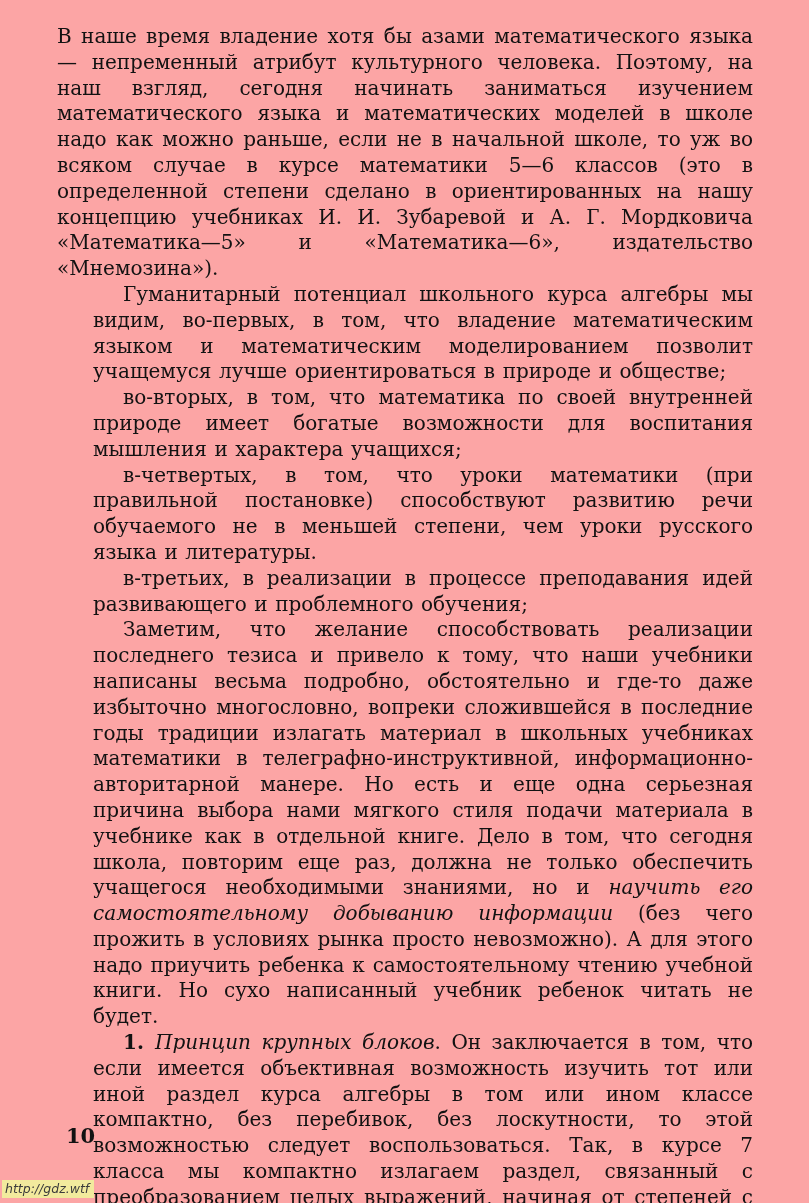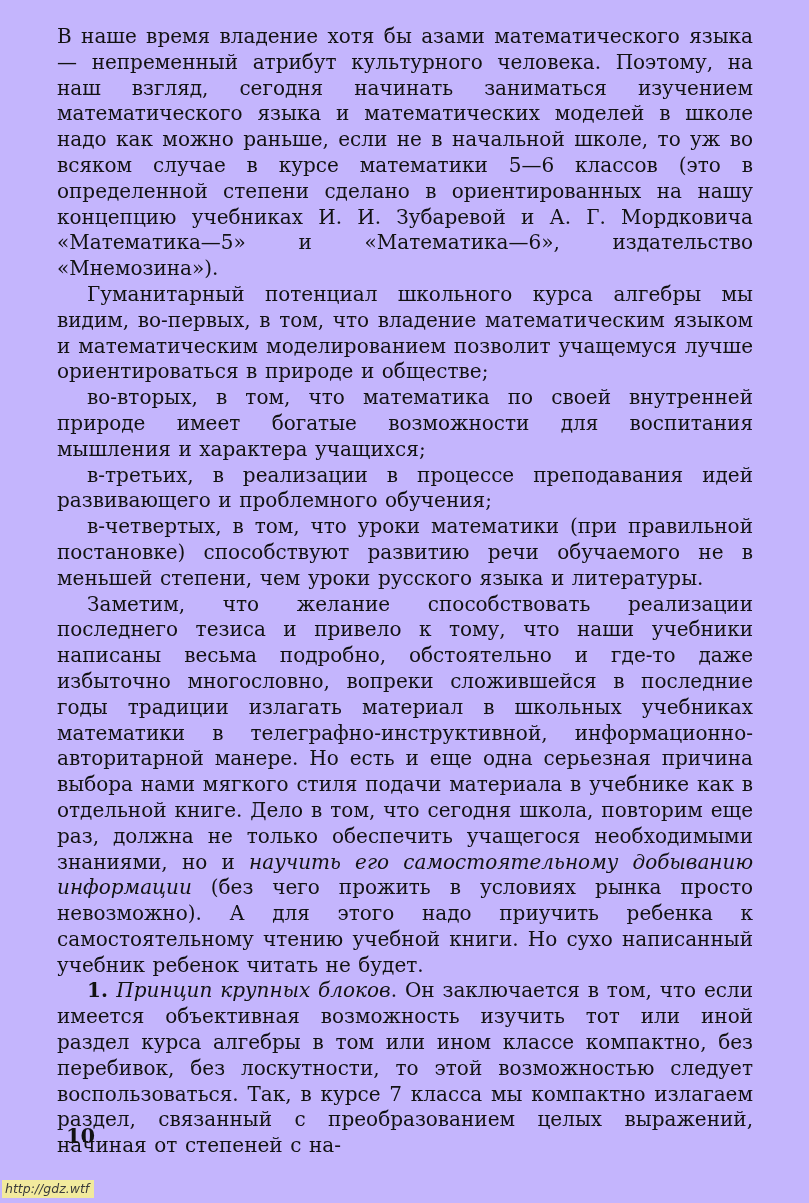--- a/index.html
+++ b/index.html
@@ -5,37 +5,37 @@
   html, body { margin: 0; padding: 0; }
   body {
     width: 809px; height: 1203px;
     background: #ffffff;
     position: relative;
     overflow: hidden;
     font-family: "DejaVu Serif", serif;
   }
   .page {
     position: absolute; inset: 0;
-    background: #c4b5fd;
+    background: #fca5a5;
     padding-left: 13px;
   }
   .text-block {
     position: absolute;
     left: 57px; top: 24px;
     width: 696px;
     color: #121212;
     font-size: 20px;
     line-height: 25.8px;
     text-align: justify;
   }
   .text-block p {
     margin: 0;
     word-spacing: 0.06em;
   }
-  .text-block p.indent { text-indent: 30px; }
+  .text-block p.indent { text-indent: 30px; margin-left: 36px; }
   .text-block p.space-before { margin-top: 13px; }
   .run-italic { font-style: italic; }
   .run-bold { font-weight: bold; }
   .page-number {
     position: absolute;
     left: 66px; top: 1123px;
     font-size: 21px;
     font-weight: bold;
     color: #121212;
   }
@@ -52,20 +52,20 @@
   }
 </style>
 </head>
 <body>
 
 <div class="page">
   <div class="text-block">
       <p class=""><span>В наше время владение хотя бы азами математического языка — непременный атрибут культурного человека. Поэтому, на наш взгляд, сегодня начинать заниматься изучением математического языка и математических моделей в школе надо как можно раньше, если не в начальной школе, то уж во всяком случае в курсе математики 5—6 классов (это в определенной степени сделано в ориентированных на нашу концепцию учебниках И. И. Зубаревой и А. Г. Мордковича «Математика—5» и «Математика—6», издательство «Мнемозина»).</span></p>
       <p class="indent "><span>Гуманитарный потенциал школьного курса алгебры мы видим, во-первых, в том, что владение математическим языком и математическим моделированием позволит учащемуся лучше ориентироваться в природе и обществе;</span></p>
       <p class="indent "><span>во-вторых, в том, что математика по своей внутренней природе имеет богатые возможности для воспитания мышления и характера учащихся;</span></p>
+      <p class="indent "><span>в-четвертых, в том, что уроки математики (при правильной постановке) способствуют развитию речи обучаемого не в меньшей степени, чем уроки русского языка и литературы.</span></p>
       <p class="indent "><span>в-третьих, в реализации в процессе преподавания идей развивающего и проблемного обучения;</span></p>
-      <p class="indent "><span>в-четвертых, в том, что уроки математики (при правильной постановке) способствуют развитию речи обучаемого не в меньшей степени, чем уроки русского языка и литературы.</span></p>
       <p class="indent "><span>Заметим, что желание способствовать реализации последнего тезиса и привело к тому, что наши учебники написаны весьма подробно, обстоятельно и где-то даже избыточно многословно, вопреки сложившейся в последние годы традиции излагать материал в школьных учебниках математики в телеграфно-инструктивной, информационно-авторитарной манере. Но есть и еще одна серьезная причина выбора нами мягкого стиля подачи материала в учебнике как в отдельной книге. Дело в том, что сегодня школа, повторим еще раз, должна не только обеспечить учащегося необходимыми знаниями, но и </span><span class="run-italic">научить его самостоятельному добыванию информации</span><span> (без чего прожить в условиях рынка просто невозможно). А для этого надо приучить ребенка к самостоятельному чтению учебной книги. Но сухо написанный учебник ребенок читать не будет.</span></p>
       <p class="indent "><span class="run-bold">1. </span><span class="run-italic">Принцип крупных блоков</span><span>. Он заключается в том, что если имеется объективная возможность изучить тот или иной раздел курса алгебры в том или ином классе компактно, без перебивок, без лоскутности, то этой возможностью следует воспользоваться. Так, в курсе 7 класса мы компактно излагаем раздел, связанный с преобразованием целых выражений, начиная от степеней с на-</span></p>
     </div>
   <div class="page-number">10</div>
   <div class="watermark">http://gdz.wtf</div>
 </div>
 
 </body></html>

